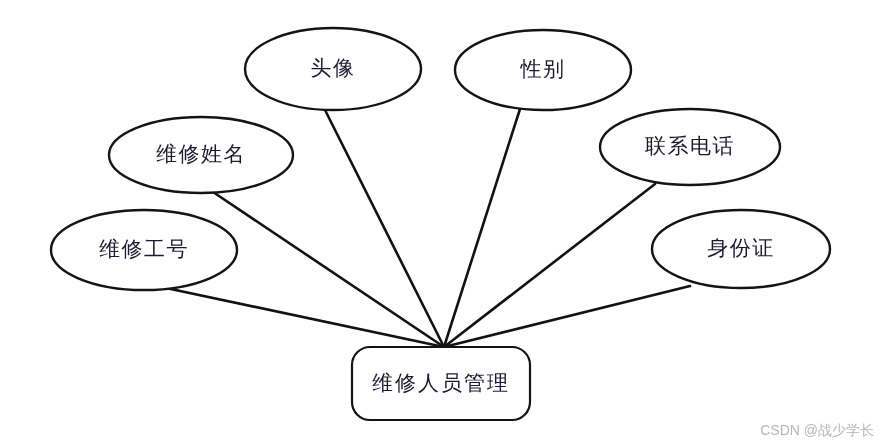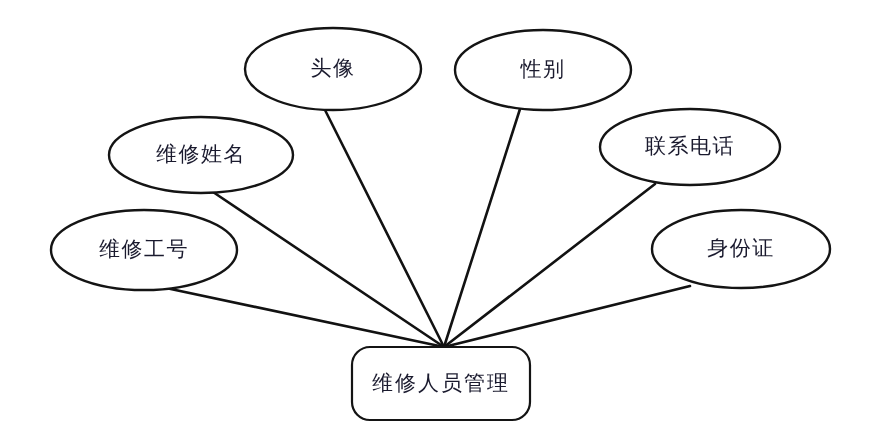--- a/index.html
+++ b/index.html
@@ -113,13 +113,14 @@
       <ellipse class="er-ellipse" cx="741" cy="249" rx="89" ry="39"></ellipse>
       <text class="er-label" x="741" y="250">身份证</text>
     </g>
 
     <g>
       <rect class="er-entity-box" x="352" y="347" width="178" height="73" rx="18" ry="18"></rect>
       <text class="er-entity-label" x="441" y="385">维修人员管理</text>
     </g>
   </svg>
 
+  <div class="watermark">CSDN @战少学长</div>
 </div>
 
 </body></html>

